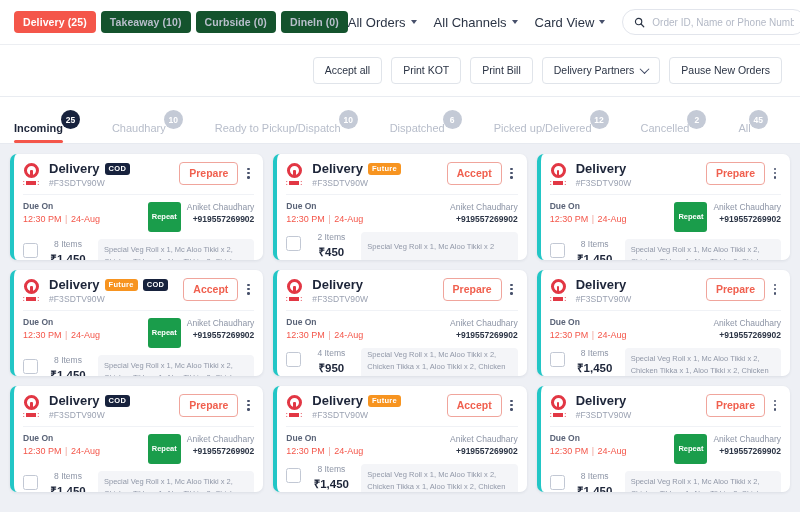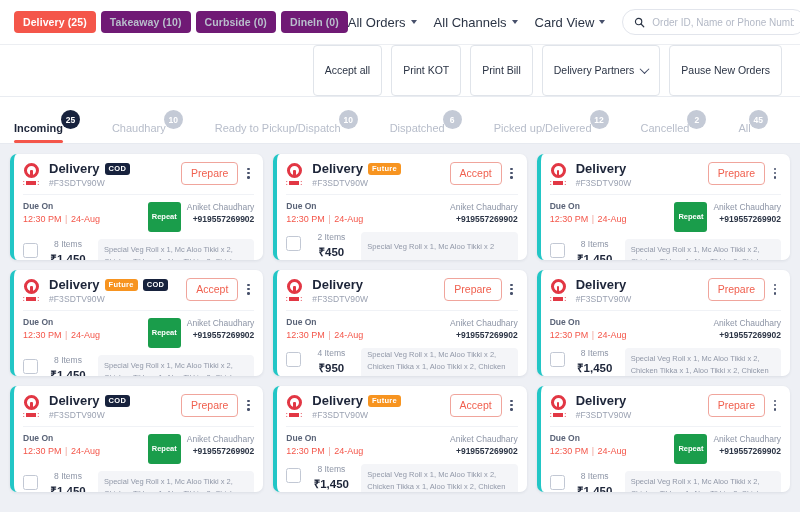--- a/index.html
+++ b/index.html
@@ -21,21 +21,21 @@
     height: 45px;
     display: flex; align-items: center;
     padding: 0 14px 0 14px;
     border-bottom: 1px solid #eceef2;
     flex: 0 0 45px;
   }
   .order-type-tabs { display: flex; gap: 5px; align-items: center; }
   .otype {
     font-size: 10.5px; font-weight: bold;
     padding: 6px 9px; border-radius: 4px;
-    color: #b9bfcc; background: #701a75;
+    color: #b9bfcc; background: #14532d;
     white-space: nowrap; line-height: 1;
     letter-spacing: .1px;
   }
   .otype.active { background: #f4564a; color: #ffffff; }
 
   .topbar-right {
     margin-left: auto; display: flex; align-items: center; gap: 17px;
   }
   .drop {
     display: flex; align-items: center; gap: 5px;
@@ -58,21 +58,21 @@
     font-size: 10px; color: #37405a;
     font-family: "Liberation Sans", sans-serif;
     background: transparent;
   }
   .search-box input::placeholder { color: #b3b9c6; }
 
   
   .actionbar {
     background: #ffffff;
     height: 52px; flex: 0 0 52px;
-    display: flex; justify-content: flex-end;
+    display: flex; align-items: center; justify-content: flex-end;
     padding-right: 18px; gap: 9px;
     border-bottom: 1px solid #e9ecf1;
   }
   .abtn {
     font-size: 10.5px; color: #2b3445;
     background: #fff; border: 1px solid #e0e4ea;
     border-radius: 4px; padding: 7px 11px;
     display: flex; align-items: center; gap: 7px;
     white-space: nowrap; line-height: 1;
     font-family: "Liberation Sans", sans-serif;
@@ -184,20 +184,21 @@
   .badge-future { background: #f79420; }
   .order-id {
     font-size: 8.5px; color: #9aa1b1; margin-top: 2px; letter-spacing: .1px;
   }
   .head-actions { display: flex; align-items: center; gap: 4px; margin-left: auto; }
   .act-btn {
     border: 1px solid #f0a59c; color: #f0604f; background: #fff;
     font-size: 10.5px; border-radius: 4px; padding: 5px 9px;
     white-space: nowrap; line-height: 1;
     font-family: "Liberation Sans", sans-serif;
+    font-weight: bold;
   }
   .kebab {
     width: 12px; display: flex; flex-direction: column;
     align-items: center; gap: 2px; padding: 3px 0;
   }
   .kebab i { width: 2.4px; height: 2.4px; border-radius: 50%; background: #48526c; display:block; }
 
   .card-mid {
     display: flex; align-items: flex-start;
     border-top: 1px solid #f0f2f6;

